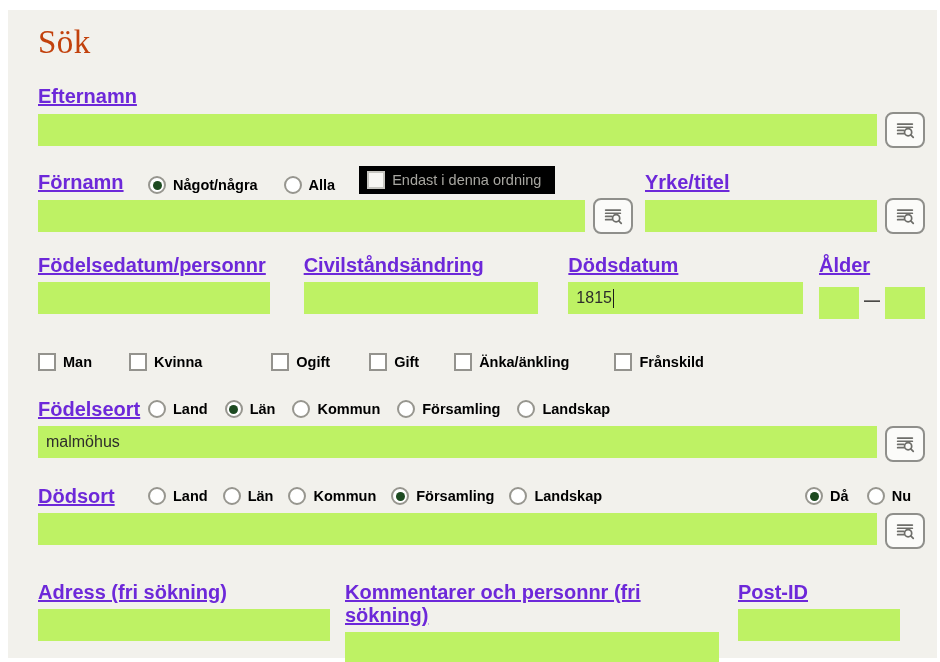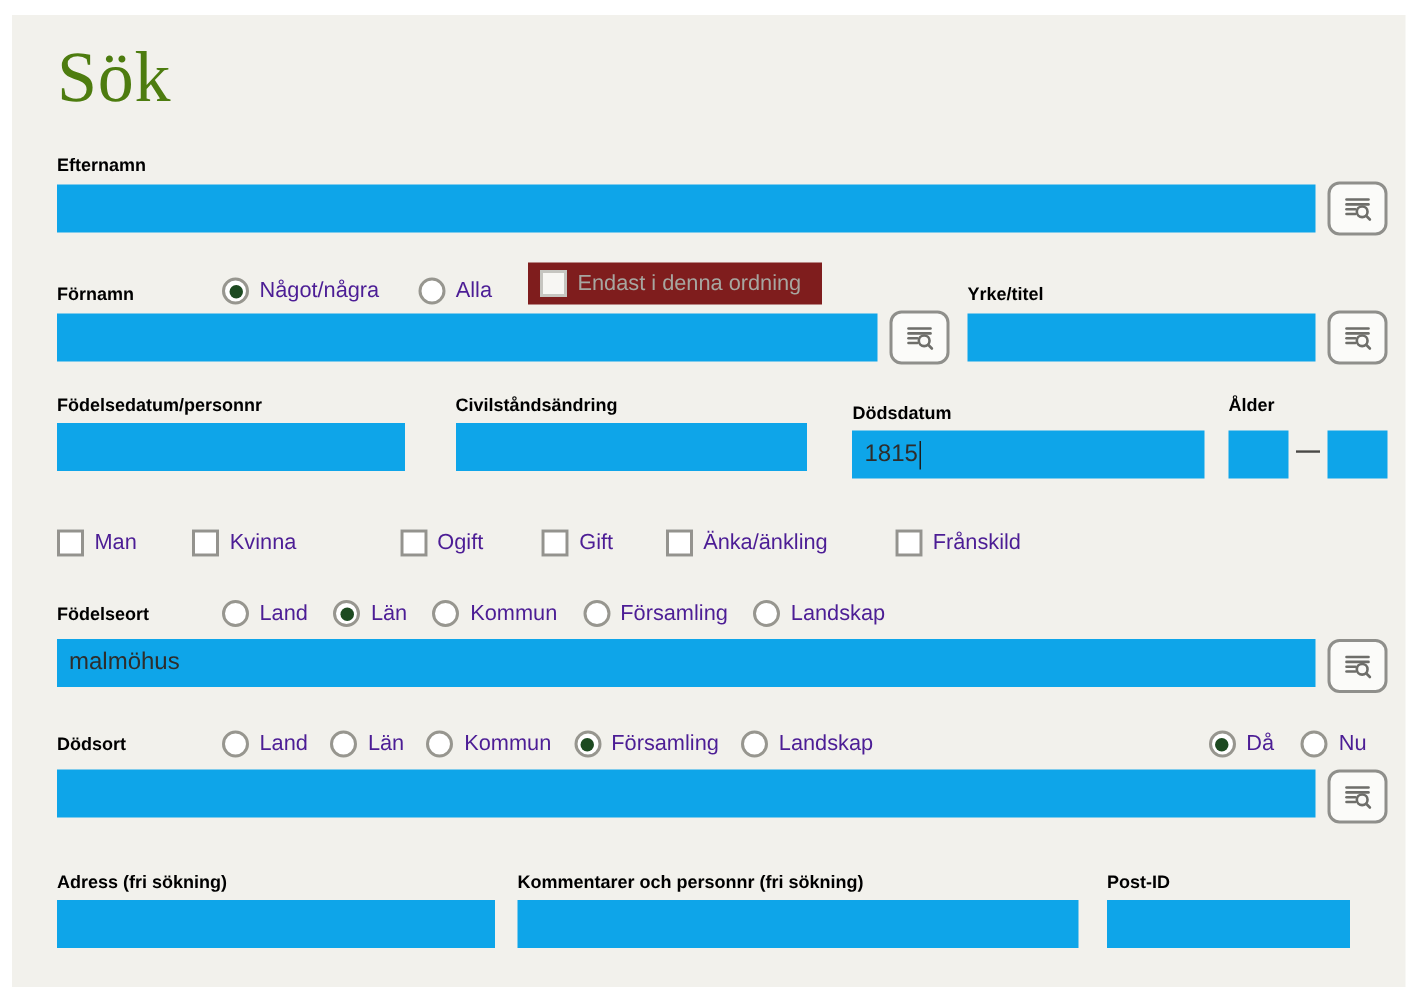--- a/index.html
+++ b/index.html
@@ -2,67 +2,67 @@
 <html><head>
 <meta charset="utf-8">
 <style>
   * { margin:0; padding:0; box-sizing:border-box; }
   html,body { width:940px; height:662px; background:#ffffff; overflow:hidden;
     font-family:"Liberation Sans", sans-serif; }
   .panel { position:absolute; left:8px; top:10px; width:929px; height:648px;
     background:#f2f1ec; padding:14px 12px 0 30px; }
 
   h1.page-title { font-family:"Liberation Serif", serif; font-weight:400;
-    font-size:48px; color:#4d7c0f; letter-spacing:0.5px; }
-
-  .field-label { font-size:12px; font-weight:700; color:#000000; }
-
-  .input { background:#0ea5e9; height:32px; display:flex; align-items:center;
+    font-size:33px; color:#c2410c; letter-spacing:0.5px; }
+
+  .field-label { font-size:20px; font-weight:700; color:#6d28d9;text-decoration:underline; }
+
+  .input { background:#bef264; height:32px; display:flex; align-items:center;
     padding:0 8px; font-size:16px; color:#2e2d2b; }
   .input .val { white-space:pre; }
   .caret { display:inline-block; width:1.5px; height:19px; background:#1c1c1a; margin-left:1px; }
 
   .row { display:flex; align-items:center; }
 
   .search-btn { width:40px; height:36px; background:#fbfbf9; border:2px solid #8f8f8b;
     border-radius:8px; display:flex; align-items:center; justify-content:center;
     cursor:pointer; flex:0 0 auto; }
 
   
   .radio-item, .check-item { display:inline-flex; align-items:center; cursor:pointer; }
   .radio { width:18px; height:18px; border:2px solid #97968f; border-radius:50%;
     background:#ffffff; display:inline-flex; align-items:center; justify-content:center;
     flex:0 0 auto; }
   .radio.checked::after { content:""; width:9px; height:9px; border-radius:50%;
     background:#1d4a21; }
   .checkbox { width:18px; height:18px; border:2px solid #94938e; background:#ffffff;
     flex:0 0 auto; }
-  .opt-label { font-size:14.5px; font-weight:400; color:#4c1d95; margin-left:7px; }
-
-  .disabled-wrap { background:#7f1d1d; padding:5px 14px 5px 8px; display:inline-flex;
+  .opt-label { font-size:14.5px; font-weight:700; color:#000000; margin-left:7px; }
+
+  .disabled-wrap { background:#000000; padding:5px 14px 5px 8px; display:inline-flex;
     align-items:center; }
   .disabled-wrap .checkbox { border-color:#c6c5c0; background:#f7f6f3; }
   .disabled-wrap .opt-label { color:#a7a6a0; font-weight:400; }
 
   
   .efternamn-block { margin-top:24px; }
   .label-row-gap { margin-top:4px; }
   .row-gap8 { gap:8px; }
 
   .fornamn-section { margin-top:20px; display:flex; }
   .fornamn-left { width:607px; flex:0 0 auto; }
   .yrke-right { flex:1; }
   .fornamn-head { display:flex; align-items:flex-end; height:26px; }
   .fornamn-head .field-label { width:110px; }
 
   .row3 { margin-top:20px; display:flex;gap:16px; }
   .col { display:flex; flex-direction:column; }
   .col .input { margin-top:5px; }
   .w230 { width:232px; } .w235 { width:235px; }
-  .gap18 { margin-left:18px; } .gap14 { margin-left:14px;justify-content:flex-end; }
+  .gap18 { margin-left:18px; } .gap14 { margin-left:14px; }
   .alder-col { margin-left:auto;justify-content:flex-end; }
   .alder-inputs { display:flex; align-items:center; margin-top:5px; }
   .alder-box { width:40px; }
   .alder-dash { width:26px; text-align:center; color:#4a4946; font-weight:700; }
 
   .checks-row { margin-top:34px; display:flex; align-items:center;gap:13px; }
 
   .ort-row { margin-top:26px; display:flex; align-items:center; height:24px; }
   .ort-row .field-label { width:110px; flex:0 0 auto; }
   .ort-opts { display:flex; align-items:center; gap:17px; }

